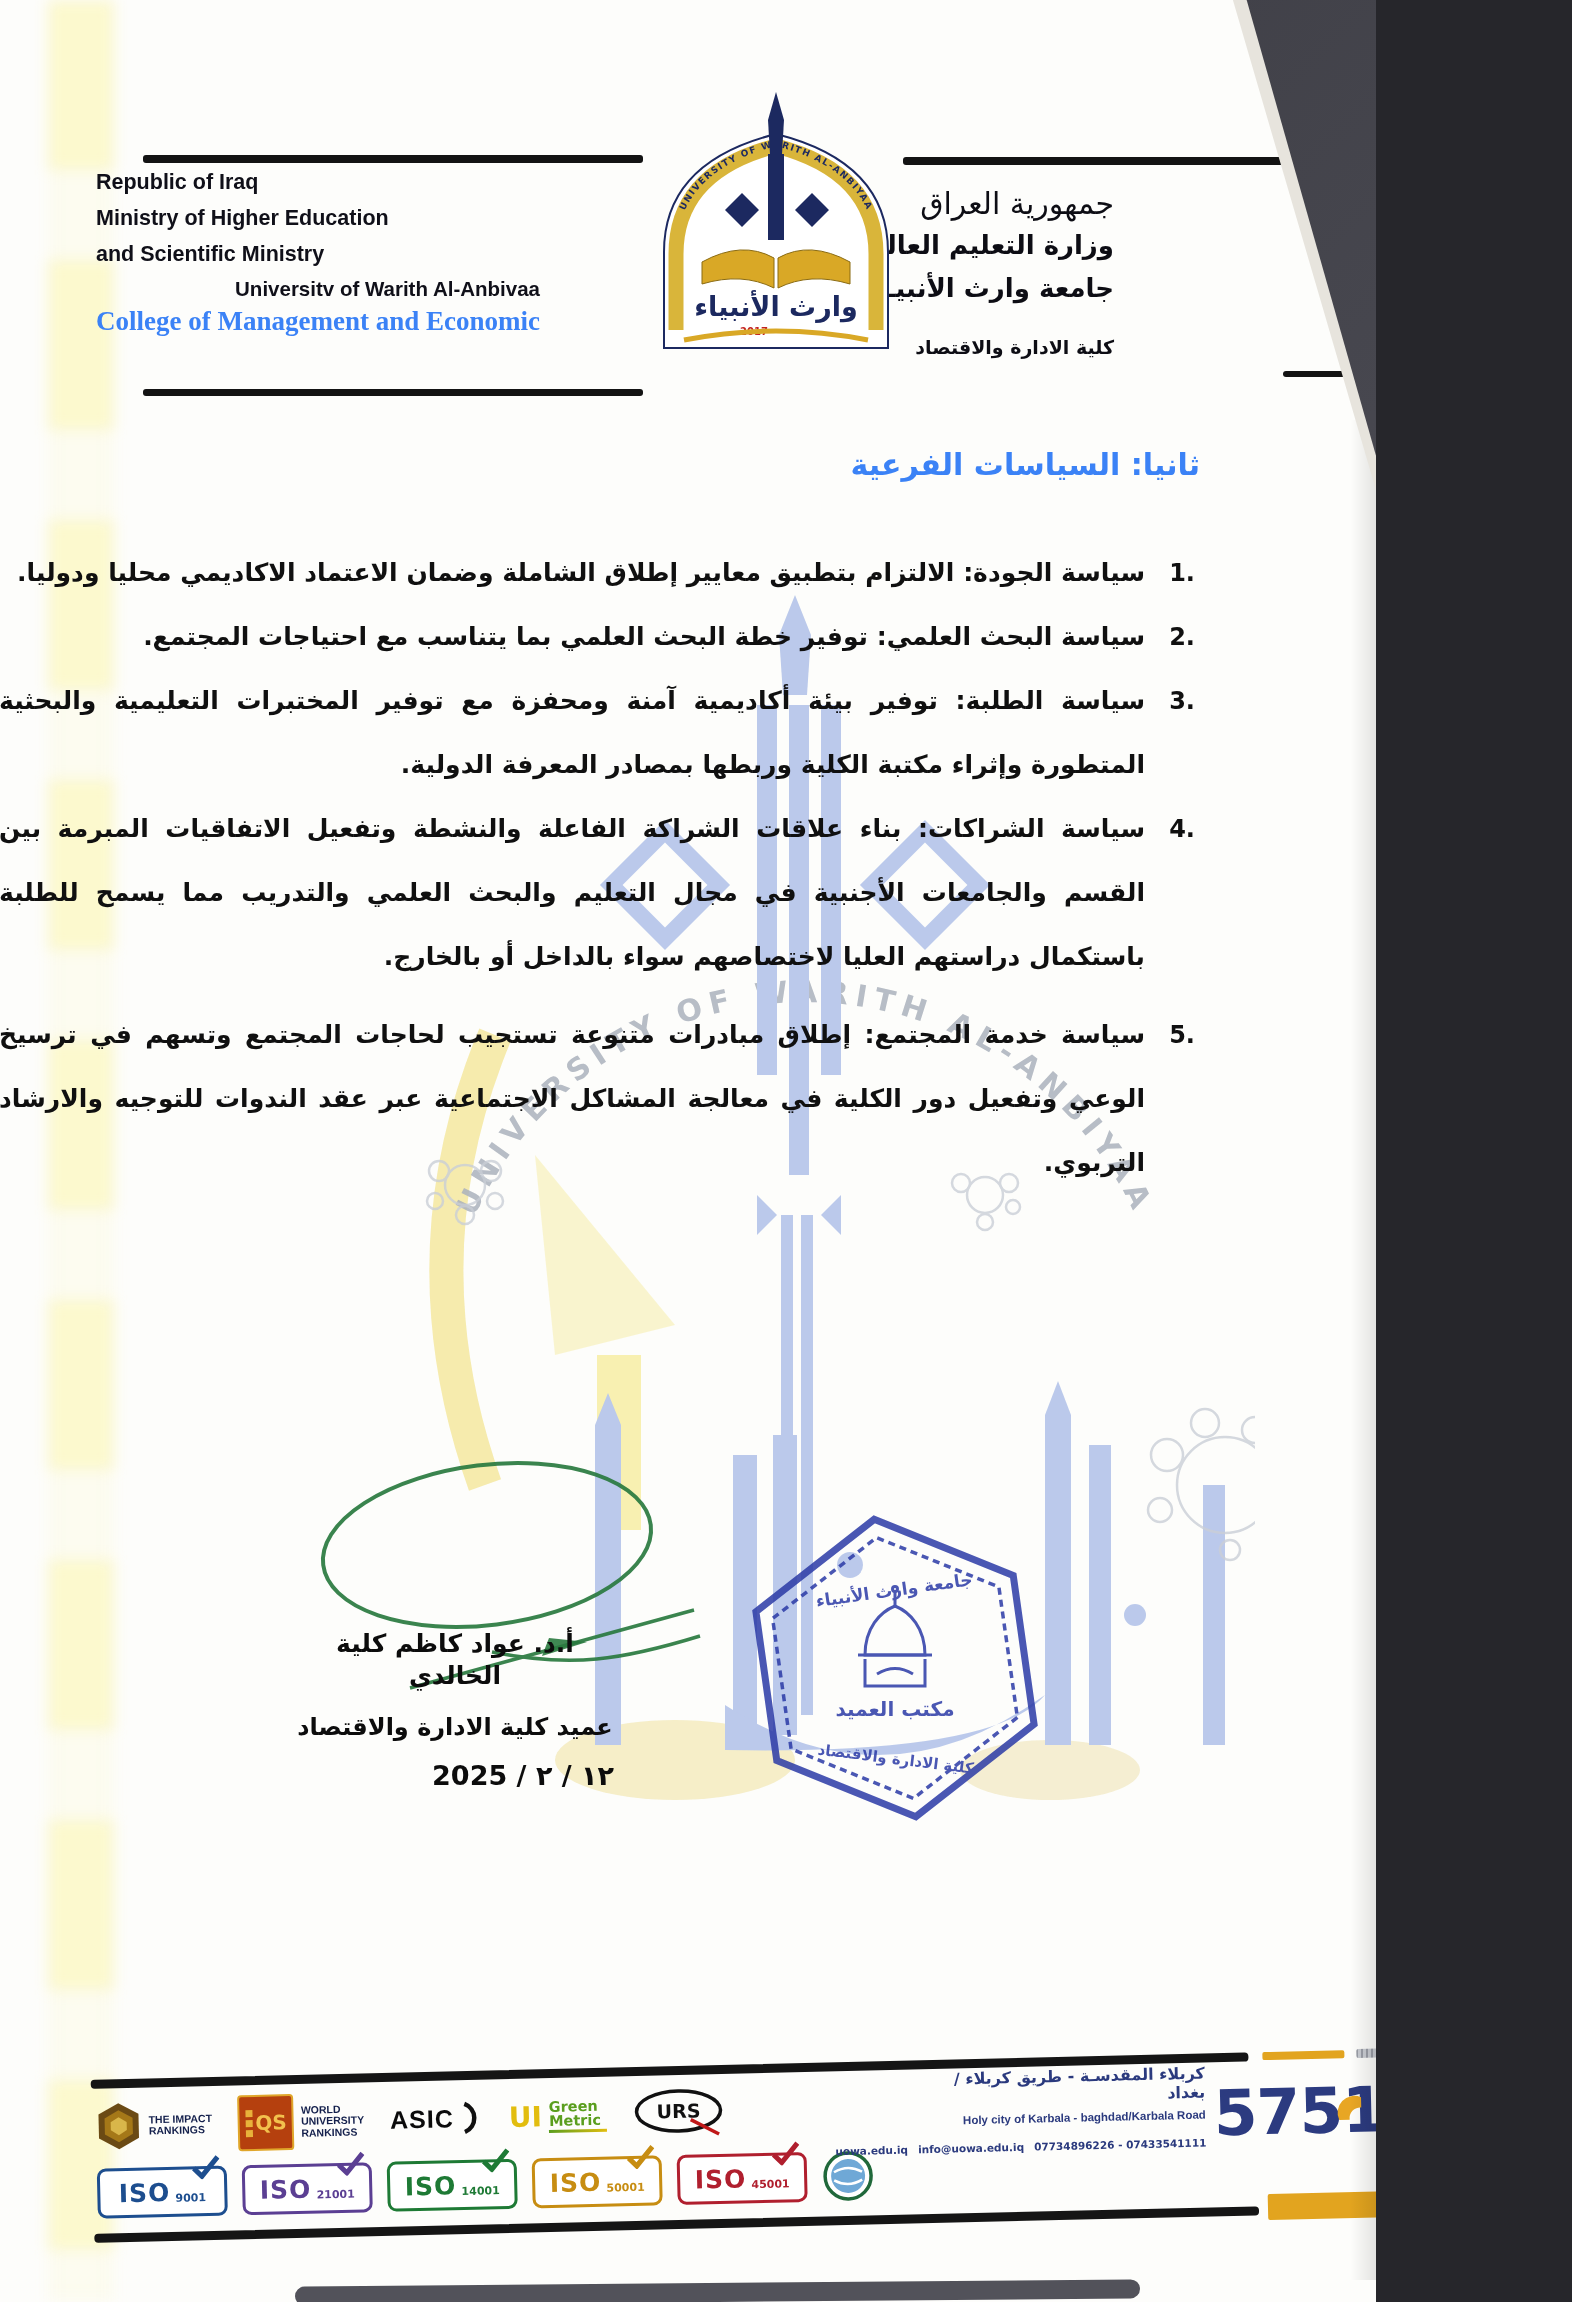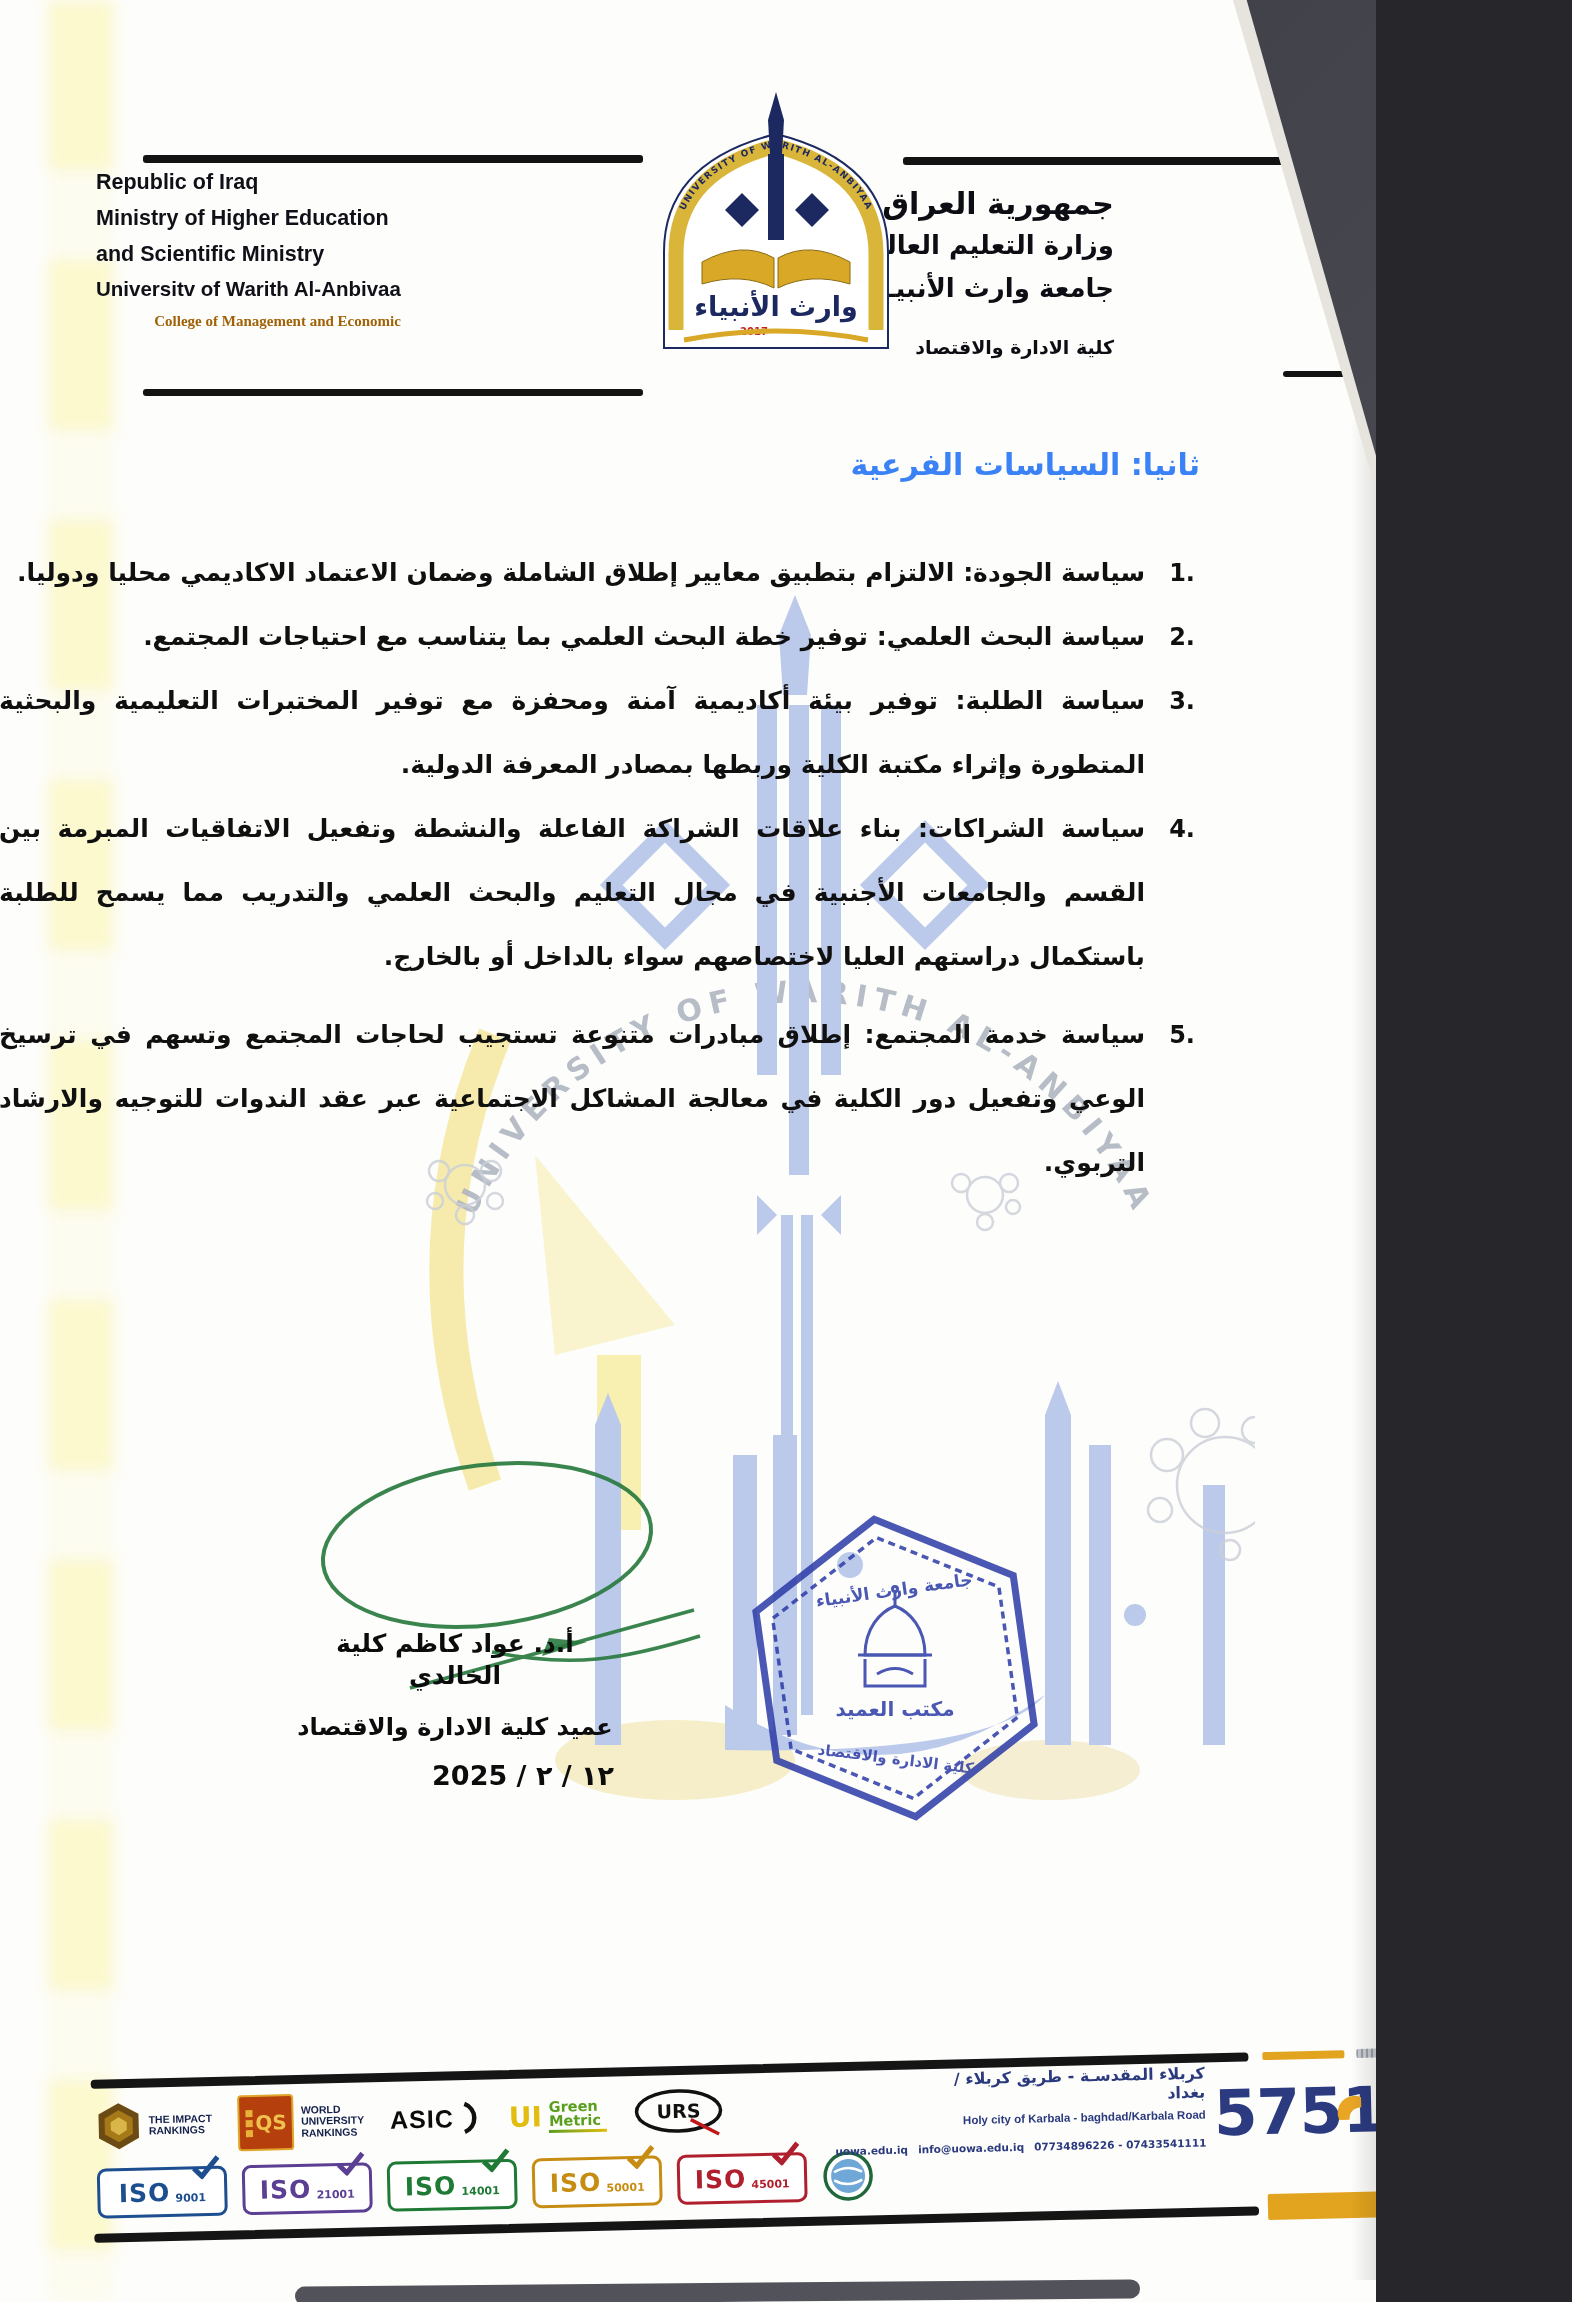--- a/index.html
+++ b/index.html
@@ -22,23 +22,23 @@
   
   .hline{position:absolute;background:#131313;height:8px;border-radius:3px;z-index:2;}
   .hline.y{background:#e3a41c;height:7px;}
   .hline.g{background:#b8bbc2;height:7px;}
   
   .hdr-left{position:absolute;left:96px;top:164px;z-index:2;color:#101019;}
   .hdr-left .l{font-family:"Liberation Sans","DejaVu Sans",sans-serif;font-weight:700;
     font-size:21.5px;line-height:36px;}
   .hdr-left .l4{font-size:20.5px;line-height:34px;text-align:right;}
   .hdr-left .l5{font-family:"Liberation Serif","DejaVu Serif",serif;font-weight:700;
-    font-size:15px;line-height:31px;color:#a16207;text-align:right;}
+    font-size:27px;line-height:31px;color:#3b82f6;text-align:right;}
   .hdr-right{position:absolute;right:262px;top:186px;z-index:2;text-align:right;color:#0d0d14;}
-  .hdr-right .r1{font-size:30px;font-weight:700;margin-bottom:9px;}
+  .hdr-right .r1{font-size:30px;font-weight:400;margin-bottom:9px;}
   .hdr-right .r2{font-size:26px;font-weight:700;margin-bottom:13px;}
   .hdr-right .r3{font-size:26px;font-weight:700;margin-bottom:33px;}
   .hdr-right .r3 .mark{font-size:13px;font-weight:700;color:#2a2a55;}
   .hdr-right .r4{font-size:19px;font-weight:700;}
   
   .sec-title{position:absolute;right:176px;top:447px;z-index:2;direction:rtl;
     font-size:30px;font-weight:700;color:#3b82f6;}
   .policies{position:absolute;right:177px;top:541px;width:1200px;z-index:2;direction:rtl;color:#101010;}
   .policy{position:relative;padding-right:54px;font-size:25px;line-height:64px;
     font-weight:700;text-align:justify;}

